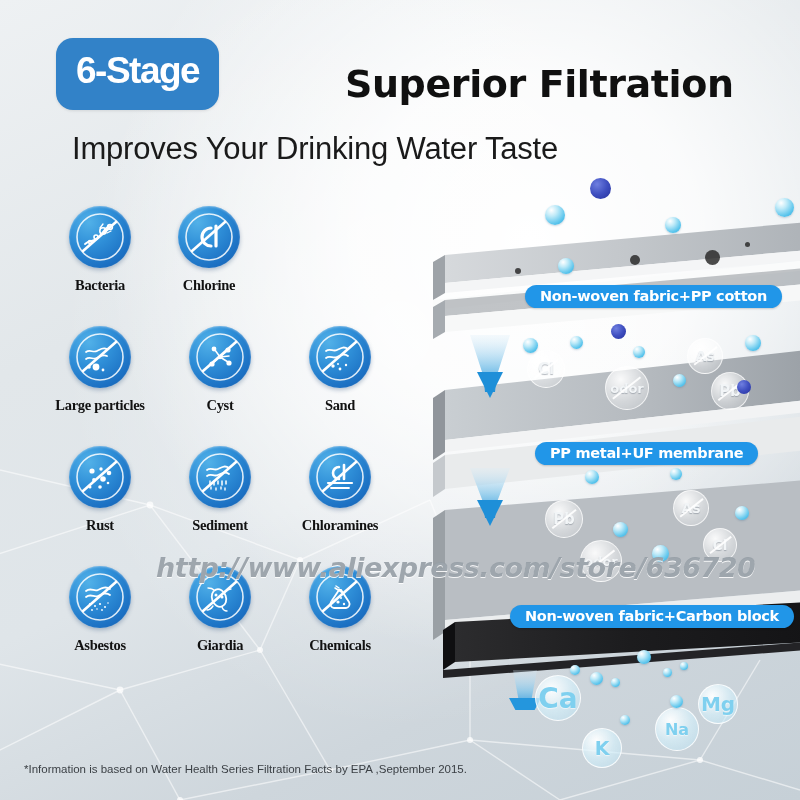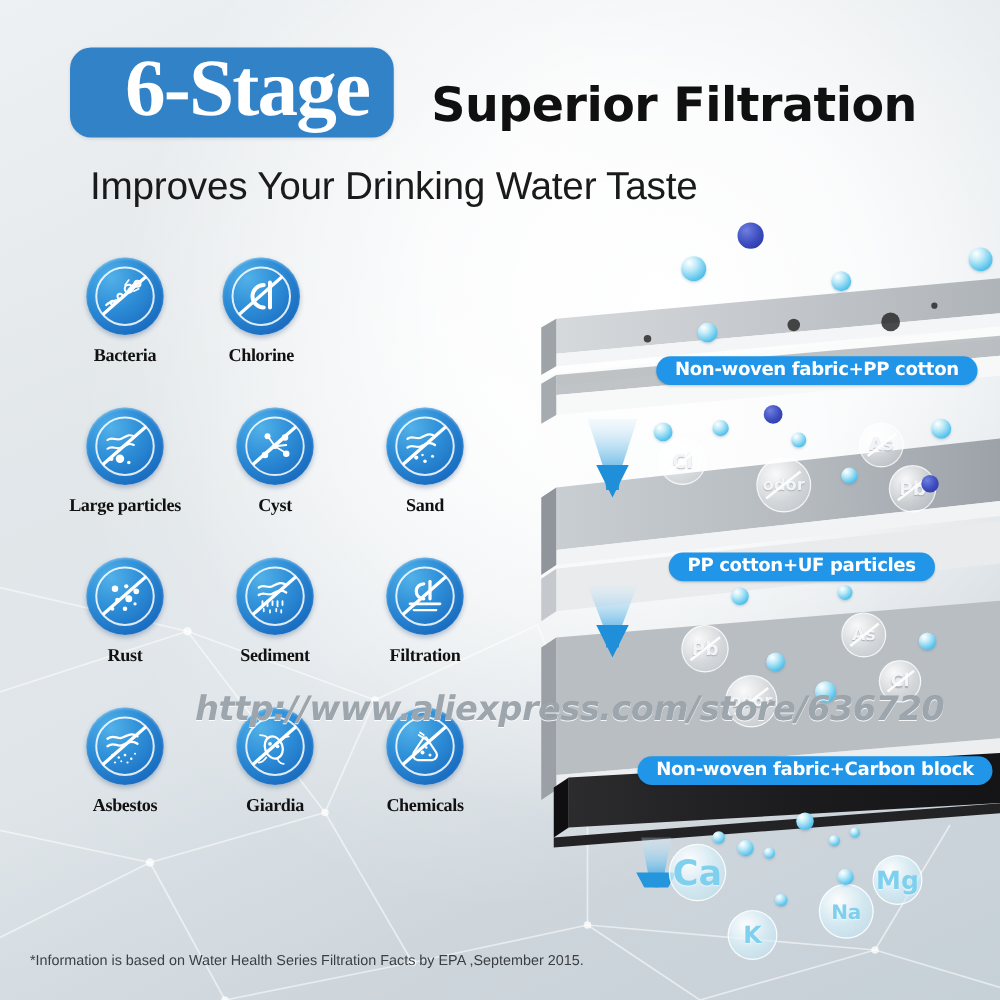--- a/index.html
+++ b/index.html
@@ -25,24 +25,23 @@
   
   .header{position:absolute;left:0;top:0;width:800px;height:185px;}
   .stage-badge{
     position:absolute;left:56px;top:38px;
     background:#3282c8;border-radius:17px;
     padding:2px 20px 8px 20px;
     box-shadow:0 1px 3px rgba(0,0,0,.10);
     display:flex;align-items:center;
   }
   .stage-badge .txt{
-    color:#fff;font-size:65px;font-weight:bold;letter-spacing:-1.5px;
+    color:#fff;font-size:37px;font-weight:bold;letter-spacing:-1.5px;
     line-height:62px;white-space:nowrap;
-    font-family:Liberation Serif, serif;
-    margin-left:24px;
+    font-family:Liberation Sans, sans-serif;
   }
   .title-main{
     position:absolute;left:345px;top:62px;
     font-size:38px;font-weight:bold;color:#101010;white-space:nowrap;
     font-family:"DejaVu Sans","Liberation Sans",sans-serif;
     letter-spacing:-.4px;
   }
   .subtitle{
     position:absolute;left:72px;top:131px;
     font-size:31px;color:#1a1a1a;white-space:nowrap;
@@ -301,21 +300,21 @@
             <g fill="none" stroke="#fff" stroke-width="1.6" stroke-linecap="round">
           <circle cx="31" cy="31" r="23" stroke-opacity=".85"></circle>
           <path d="M30 21a6 6 0 1 0 0 12" stroke-width="2.6"></path>
           <path d="M35 19v14" stroke-width="2.6"></path>
           <path d="M19 37h24" stroke-width="2.2"></path>
           <path d="M22 42h18" stroke-width="1.8"></path>
           <path d="M14 45L47 16" stroke-width="2.6"></path>
         </g>
           </svg>
       </div>
-      <div class="icon-label">Filtration</div>
+      <div class="icon-label">Chloramines</div>
     </div>
 
     <div class="icon-cell" style="left:35px;top:368px;">
       <div class="icon-circle">
         <svg viewBox="0 0 62 62">
             <g fill="none" stroke="#fff" stroke-width="1.6" stroke-linecap="round">
           <circle cx="31" cy="31" r="23" stroke-opacity=".85"></circle>
           <path d="M17 25c5-4 8 1 12-1s8-4 12-1" stroke-width="1.8"></path>
           <path d="M17 31c5-4 8 1 12-1s8-4 12-1" stroke-width="1.8"></path>
           <g fill="#fff" stroke="none">
@@ -431,21 +430,21 @@
         <polygon points="55,318 95,318 82,352 80,368 70,368 68,352" fill="url(#arrowG)"></polygon>
         <polygon points="62,350 88,350 75,376 62,350" fill="#1e8fd8"></polygon>
       </g>
       <g>
         <polygon points="98,520 122,520 116,552 112,560 108,560 104,552" fill="url(#arrowG)"></polygon>
         <polygon points="94,548 126,548 110,578 94,548" fill="#2496dd"></polygon>
       </g>
     </svg>
 
     <div class="badge-pill" style="left:110px;top:135px;">Non-woven fabric+PP cotton</div>
-    <div class="badge-pill" style="left:120px;top:292px;">PP cotton+UF particles</div>
+    <div class="badge-pill" style="left:120px;top:292px;">PP metal+UF membrane</div>
     <div class="badge-pill" style="left:95px;top:455px;">Non-woven fabric+Carbon block</div>
 
     <div class="ghost-bubble" style="left:112px;top:200px;width:36px;height:36px;font-size:15px;">Cl</div>
     <div class="ghost-bubble" style="left:190px;top:216px;width:42px;height:42px;font-size:13px;">odor</div>
     <div class="ghost-bubble" style="left:272px;top:188px;width:34px;height:34px;font-size:14px;">As</div>
     <div class="ghost-bubble" style="left:296px;top:222px;width:36px;height:36px;font-size:15px;">Pb</div>
 
     <div class="ghost-bubble" style="left:130px;top:350px;width:36px;height:36px;font-size:15px;">Pb</div>
     <div class="ghost-bubble" style="left:165px;top:390px;width:40px;height:40px;font-size:13px;">odor</div>
     <div class="ghost-bubble" style="left:258px;top:340px;width:34px;height:34px;font-size:14px;">As</div>

